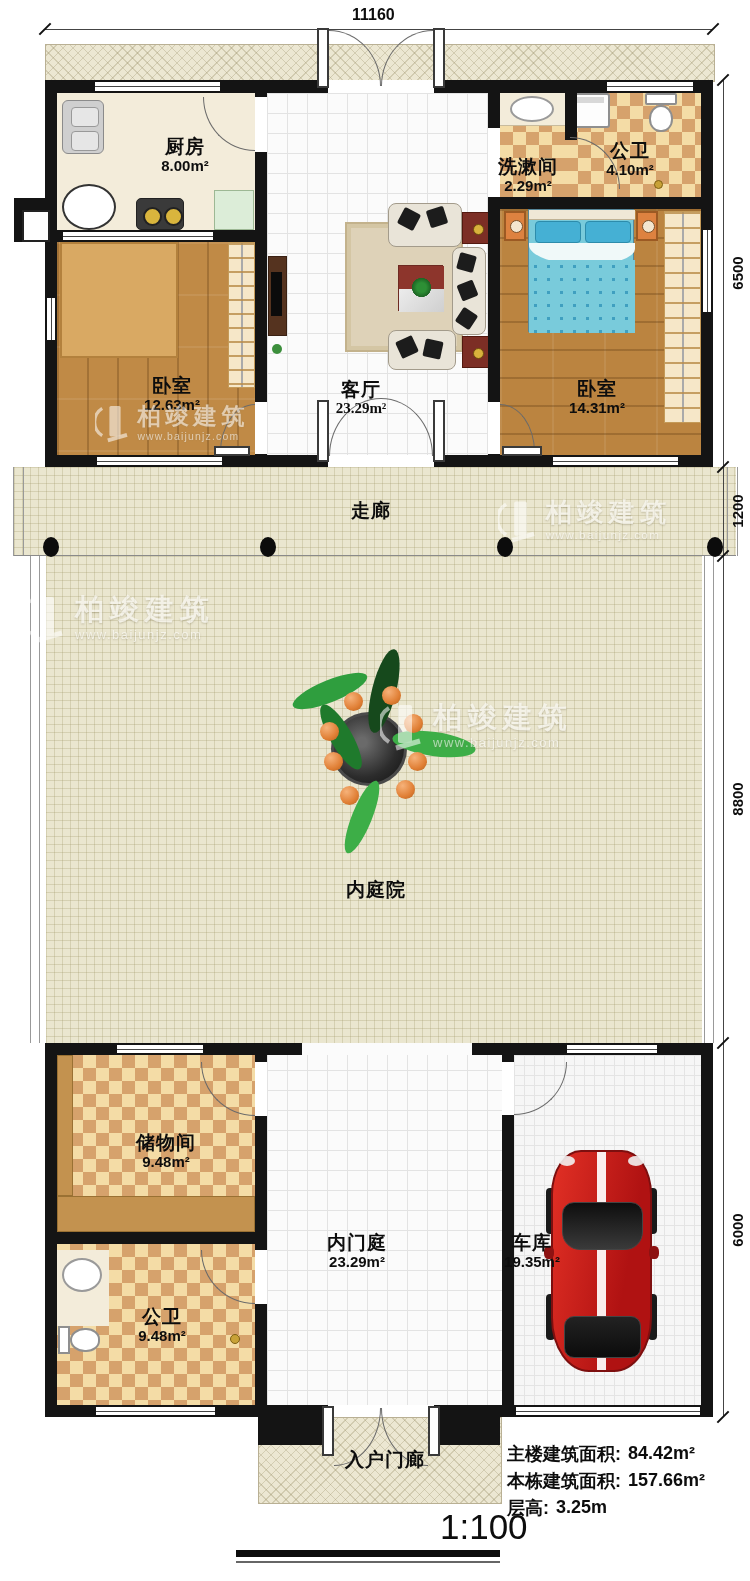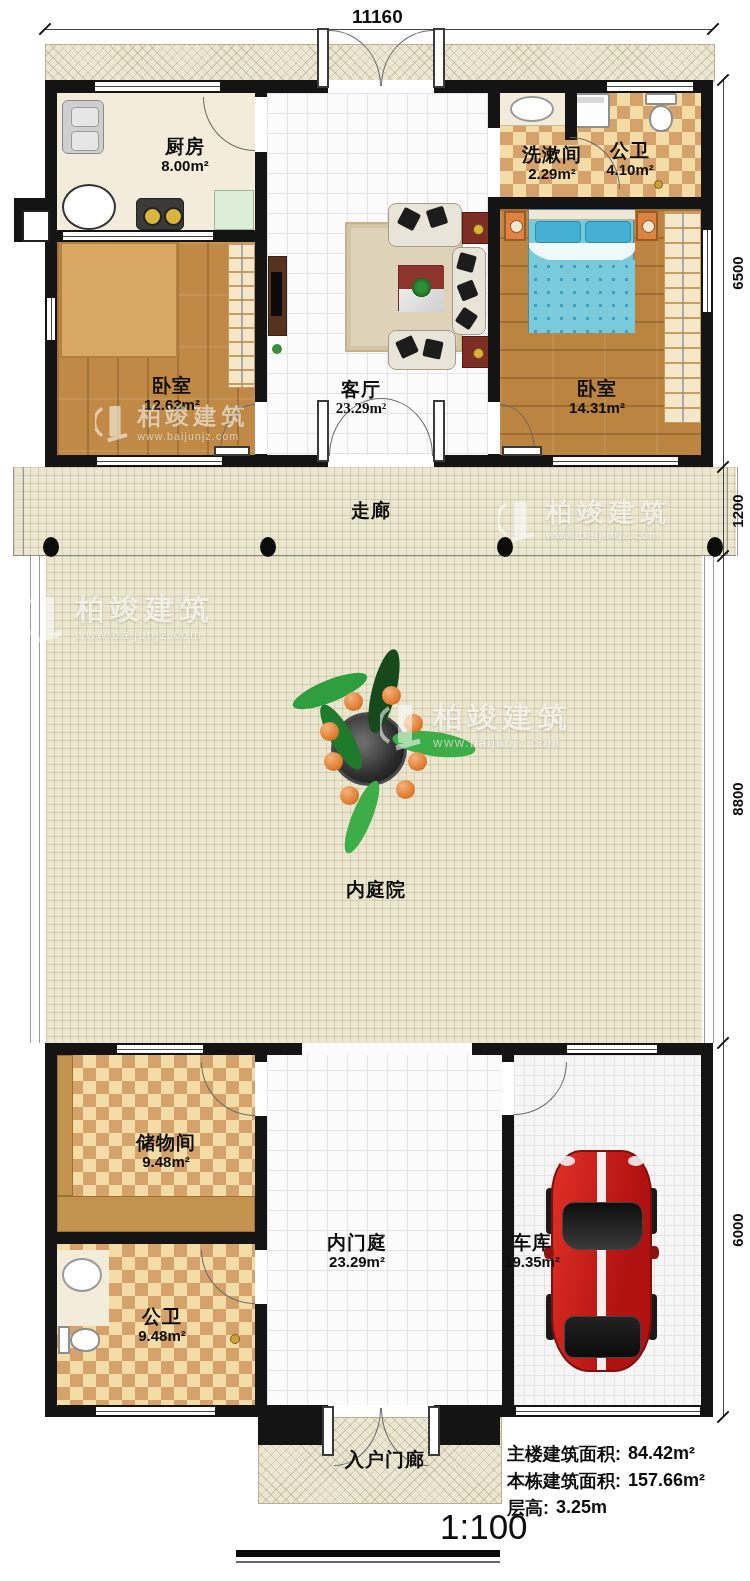--- a/index.html
+++ b/index.html
@@ -38,21 +38,21 @@
     border-left:2px solid #141414;border-right:2px solid #141414;box-sizing:border-box;z-index:25;}
   .gap{position:absolute;background:#fff;z-index:24;}
   .arc{position:absolute;border:0 solid #6a6a6a;box-sizing:border-box;z-index:26;background:transparent;}
   .leaf{position:absolute;background:#fff;border:2px solid #3a3a3a;box-sizing:border-box;z-index:27;}
   .col{position:absolute;width:16px;height:20px;background:#0c0c0c;border-radius:50%;z-index:28;}
   .edge2{position:absolute;border-left:1px solid #999;border-right:1px solid #999;z-index:4;}
   
   .lbl{position:absolute;transform:translate(-50%,-50%);text-align:center;font-weight:bold;white-space:nowrap;z-index:35;}
   .rname{font-size:19px;letter-spacing:1px;line-height:1.05;}
   .rarea{font-size:15px;line-height:1.15;}
-  .dimt{position:absolute;font-size:19px;font-weight:bold;z-index:35;}
+  .dimt{position:absolute;font-size:16px;font-weight:bold;z-index:35;}
   .dimv{position:absolute;transform:translate(-50%,-50%) rotate(-90deg);font-size:15px;font-weight:bold;z-index:35;white-space:nowrap;}
   .dline{position:absolute;background:#444;z-index:10;}
   .tick{position:absolute;width:16px;height:2px;background:#111;transform:rotate(-45deg);z-index:11;}
   
   .furn{position:absolute;z-index:12;box-sizing:border-box;}
   .sofa{background:#e9e4d8;border:1px solid #a39b8b;border-radius:8px;}
   .pill{position:absolute;background:#1c1c1c;border-radius:2px;z-index:13;}
   
   .wm{position:absolute;display:flex;align-items:center;gap:9px;opacity:.62;pointer-events:none;z-index:40;
       color:rgba(255,255,255,.92);text-shadow:0 1px 2px rgba(120,112,80,.55);}
@@ -291,21 +291,21 @@
   <div class="tick" style="left:715px;top:1416px;"></div>
   <div class="dimv" style="left:737px;top:273px;">6500</div>
   <div class="dimv" style="left:737px;top:511px;">1200</div>
   <div class="dimv" style="left:737px;top:799px;">8800</div>
   <div class="dimv" style="left:737px;top:1230px;">6000</div>
 
   <div class="lbl" style="left:185px;top:156px;">
     <div class="rname">厨房</div>
     <div class="rarea">8.00m²</div>
   </div>
-  <div class="lbl" style="left:528px;top:164px;margin-left:24px;">
+  <div class="lbl" style="left:528px;top:176px;">
     <div class="rname">洗漱间</div>
     <div class="rarea">2.29m²</div>
   </div>
   <div class="lbl" style="left:630px;top:160px;">
     <div class="rname">公卫</div>
     <div class="rarea">4.10m²</div>
   </div>
   <div class="lbl" style="left:172px;top:395px;">
     <div class="rname">卧室</div>
     <div class="rarea">12.63m²</div>

